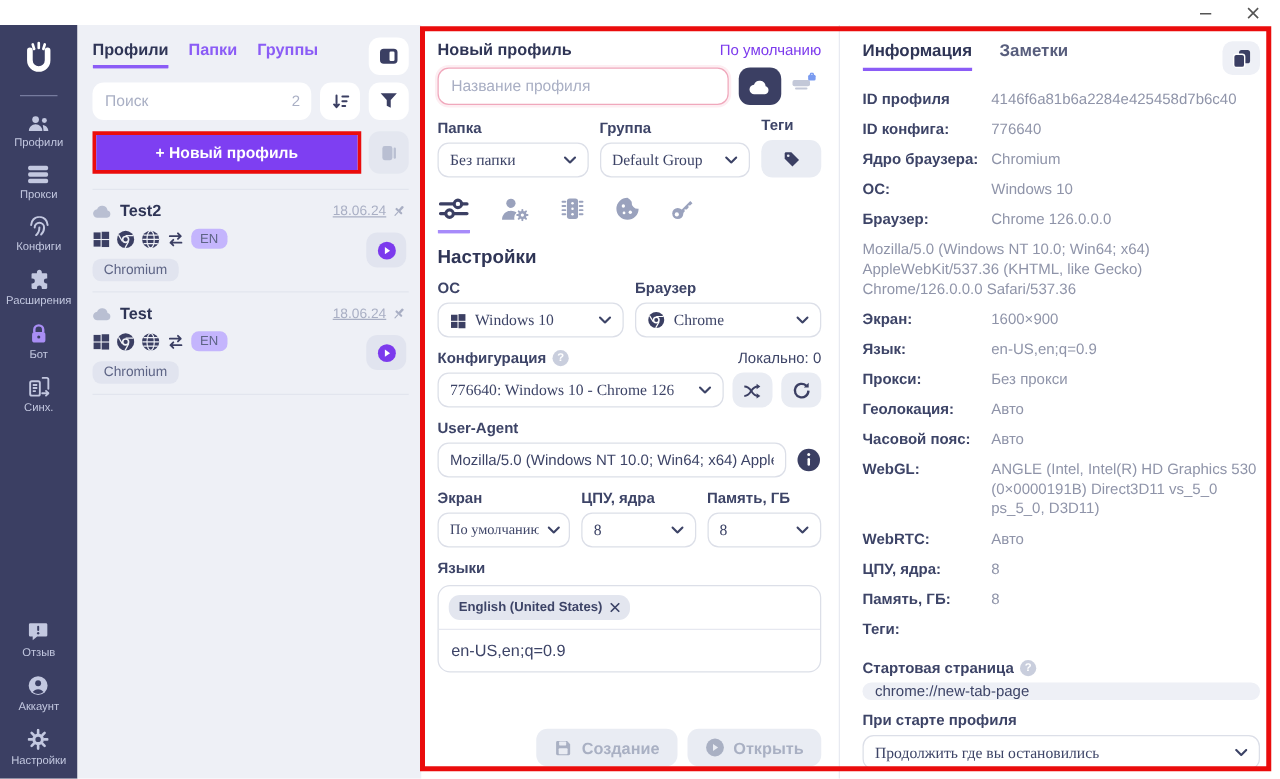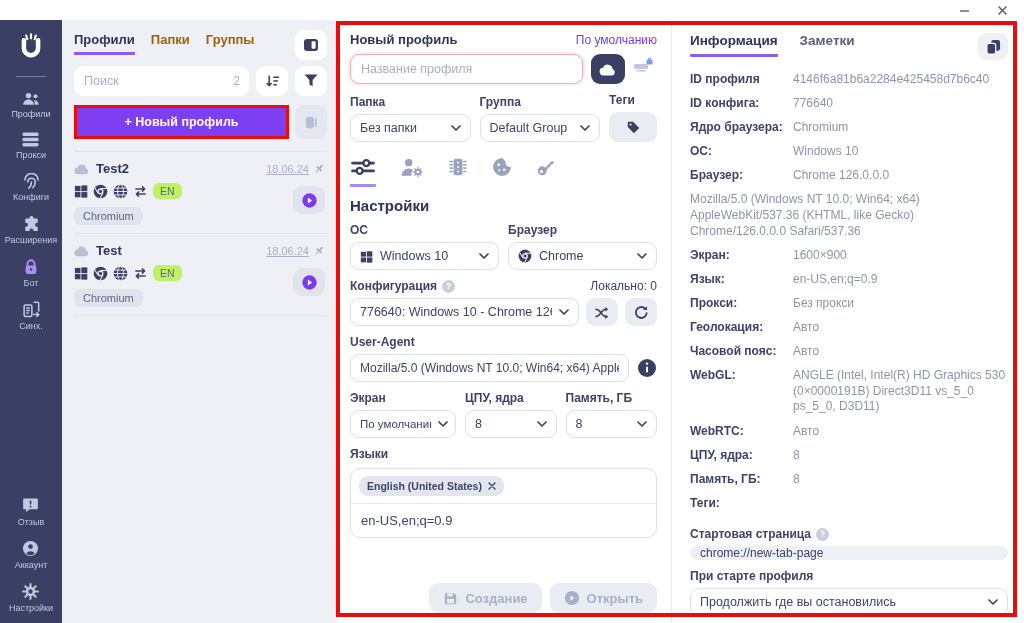--- a/index.html
+++ b/index.html
@@ -16,21 +16,21 @@
   .logo{margin-top:8px;}
   .side-divider{width:30px;height:1px;background:#7a7fa0;background:#767b9e;margin:12px 0 14px;}
   .nav-item{display:flex;flex-direction:column;align-items:center;gap:3px;margin-bottom:13px;cursor:pointer;color:#c3c8e0;}
   .nav-item .lbl{font-size:9px;line-height:10px;color:#c3c8e0;}
   .nav-item.locked{color:#a98ef5;}
   .nav-bottom{margin-top:auto;margin-bottom:4px;display:flex;flex-direction:column;align-items:center;}
   
   .listpanel{position:absolute;left:62px;top:20px;bottom:0;width:275px;background:#eef0f6;
              box-sizing:border-box;padding:10px 10px 10px 12px;z-index:2;}
   .lp-tabs{display:flex;align-items:flex-start;gap:16px;margin-top:2px;}
-  .lp-tab{font-size:13px;font-weight:bold;color:#a16207;padding-bottom:5px;cursor:pointer;}
+  .lp-tab{font-size:13px;font-weight:bold;color:#8b5cf6;padding-bottom:5px;cursor:pointer;}
   .lp-tab.active{color:#2f3556;border-bottom:3px solid #8b5cf6;border-radius:1px;}
   .sq-btn{width:32px;height:30px;background:#fff;border-radius:9px;display:flex;align-items:center;justify-content:center;cursor:pointer;color:#3b3f63;}
   .lp-tabs .sq-btn{margin-left:auto;margin-top:-2px;}
   .search-row{display:flex;gap:7px;margin-top:6px;}
   .search-wrap{position:relative;flex:1;}
   .search-wrap input{width:100%;box-sizing:border-box;height:30px;border:none;border-radius:9px;
       background:#fff;padding:0 26px 0 10px;font-size:12.5px;color:#3d4467;outline:none;font-family:inherit;}
   .search-wrap input::placeholder{color:#a9afc4;}
   .search-count{position:absolute;right:9px;top:8px;font-size:12px;color:#a9afc4;}
   .newprof-row{display:flex;gap:6px;margin-top:9px;align-items:stretch;}
@@ -38,21 +38,21 @@
   .btn-new{width:100%;height:28px;background:#7e3ff2;color:#fff;font-weight:bold;font-size:12.5px;
       border:none;cursor:pointer;display:flex;align-items:center;justify-content:center;font-family:inherit;}
   .btn-clone{width:32px;border-radius:9px;background:#e4e7f0;display:flex;align-items:center;justify-content:center;color:#b9bfd2;cursor:default;}
   .cards{margin-top:12px;}
   .card{position:relative;padding:9px 2px 8px 0;border-bottom:1px solid #e2e5ee;}
   .card:first-child{border-top:1px solid #e2e5ee;}
   .card-line1{display:flex;align-items:center;gap:6px;}
   .card-name{font-size:13px;font-weight:bold;color:#2f3556;}
   .card-meta{margin-left:auto;display:flex;align-items:center;gap:4px;font-size:11px;color:#a9afc4;text-decoration:underline;}
   .card-line2{display:flex;align-items:center;gap:5px;margin-top:7px;}
-  .pill{background:#bef264;border-radius:6px;font-size:10.5px;color:#5d6485;padding:2px 7px;}
+  .pill{background:#c4b5fd;border-radius:6px;font-size:10.5px;color:#5d6485;padding:2px 7px;}
   .card-line3{margin-top:7px;}
   .chip-core{display:inline-block;background:#e1e4ef;border-radius:7px;font-size:11px;color:#5d6485;padding:3px 9px;}
   .play-btn{position:absolute;right:2px;top:34px;width:32px;height:28px;background:#e1e4ef;border-radius:9px;
       display:flex;align-items:center;justify-content:center;cursor:pointer;}
   
   .formpanel{position:absolute;left:337px;top:20px;bottom:0;width:335px;background:#fff;box-sizing:border-box;
       padding:12px 14px 10px 13px;display:flex;flex-direction:column;border-right:1px solid #e8eaf1;}
   .form-head{display:flex;align-items:center;}
   .form-title{font-size:13px;font-weight:bold;color:#2f3556;}
   .link-default{margin-left:auto;font-size:12px;color:#7c3aed;cursor:pointer;}
@@ -60,21 +60,21 @@
   .name-row input{flex:1;min-width:0;height:28px;border:1px solid #f0a8bc;box-shadow:0 0 0 2px #fdeef2;
       border-radius:9px;padding:0 10px;font-size:12.5px;color:#3d4467;outline:none;font-family:inherit;}
   .name-row input::placeholder{color:#a9afc4;}
   .btn-cloud{width:34px;height:30px;background:#3b3f63;border-radius:9px;display:flex;align-items:center;justify-content:center;cursor:pointer;}
   .local-ico{position:relative;width:24px;height:22px;color:#c3c8d8;cursor:default;}
   .fieldlabel{font-size:12px;font-weight:bold;color:#3d4467;margin:9px 0 5px;display:flex;align-items:center;gap:5px;}
   .row3{display:flex;gap:9px;justify-content:flex-end;}
   .select{display:flex;align-items:center;gap:7px;height:28px;border:1px solid #dcdfe8;border-radius:9px;
       background:#fff;padding:0 9px;font-size:12.5px;color:#3d4467;cursor:pointer;box-sizing:border-box;}
   .select .chev{margin-left:auto;flex:none;}
-  .select .val{white-space:nowrap;overflow:hidden;}
+  .select .val{white-space:nowrap;overflow:hidden;font-family:Liberation Serif, serif;}
   .tagbtn{width:48px;height:30px;background:#e9ecf3;border-radius:9px;display:flex;align-items:center;justify-content:center;color:#3b3f63;cursor:pointer;box-sizing:border-box;}
   .icotabs{display:flex;align-items:flex-start;gap:24px;margin-top:15px;}
   .icotab{color:#9aa2bd;padding-bottom:7px;cursor:pointer;}
   .icotab.active{color:#3b3f63;border-bottom:3px solid #a78bfa;border-radius:1px;}
   .h-settings{font-size:15px;font-weight:bold;color:#2f3556;margin-top:10px;}
   .grid2{display:flex;gap:9px;}
   .grid2 .col{flex:1;min-width:0;}
   .cfg-head{display:flex;align-items:center;margin:9px 0 5px;}
   .cfg-head .fieldlabel{margin:0;}
   .local-counter{margin-left:auto;font-size:12px;color:#3d4467;}

